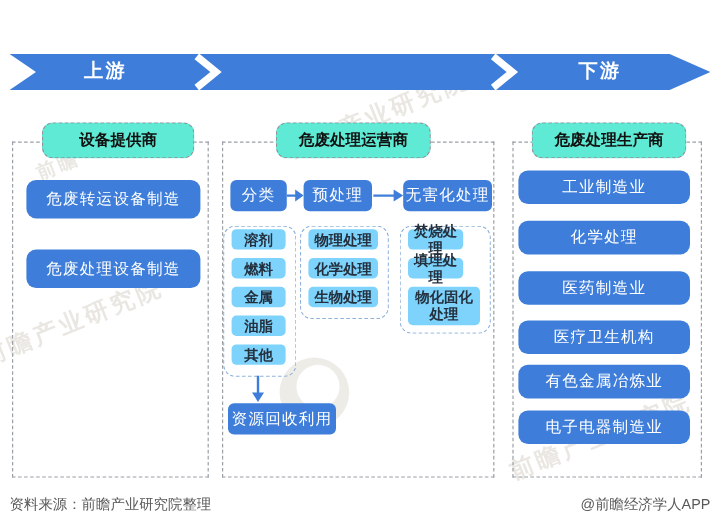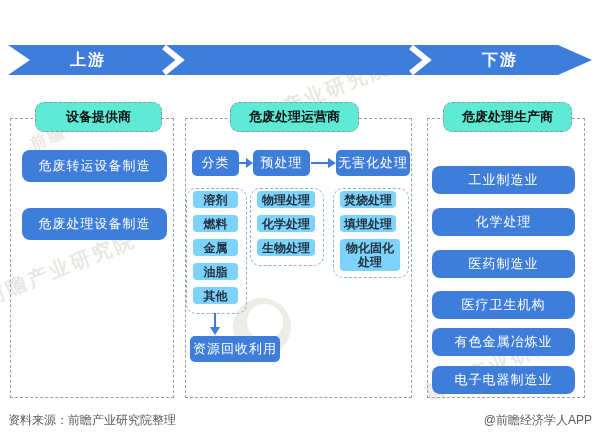--- a/index.html
+++ b/index.html
@@ -32,41 +32,41 @@
   .hdr-left{left:35px;width:125px;}
   .hdr-mid{left:230px;width:127px;}
   .hdr-right{left:443px;width:127px;}
   
   .box-blue{
     position:absolute;background:#3E7EDA;color:#ffffff;border-radius:8px;
     display:flex;align-items:center;justify-content:center;font-size:13px;letter-spacing:1px;z-index:2;
   }
   .lb{left:22px;width:145px;height:32px;}
   .lb1{top:150px;} .lb2{top:208px;}
-  .rb{left:432px;width:143px;height:28px;margin-top:24px;}
+  .rb{left:432px;width:143px;height:28px;}
   .rb1{top:142px;} .rb2{top:184px;} .rb3{top:226px;} .rb4{top:267px;} .rb5{top:304px;} .rb6{top:342px;}
   .flow{height:26px;top:150px;border-radius:5px;}
   .f1{left:192px;width:47px;} .f2{left:253px;width:57px;} .f3{left:336px;width:74px;}
   .recycle{left:190px;top:336px;width:90px;height:26px;border-radius:5px;}
   
   .sub{position:absolute;border:1px dashed #8FB2DC;border-radius:10px;background:transparent;z-index:1;}
   .sub-cat{left:186px;top:188px;width:59px;height:124px;}
   .sub-pre{left:250px;top:188px;width:72px;height:76px;}
   .sub-harm{left:333px;top:188px;width:74px;height:88px;}
   
   .box-light{
     position:absolute;background:#7dd3fc;color:#24303e;border-radius:4px;
     display:flex;align-items:center;justify-content:center;
     font-size:12px;font-weight:600;z-index:2;text-align:center;line-height:14px;
   }
   .cat{left:193px;width:45px;height:17px;}
   .c1{top:191px;} .c2{top:215px;} .c3{top:239px;} .c4{top:263px;} .c5{top:287px;}
   .pre{left:257px;width:58px;height:17px;}
   .p1{top:191px;} .p2{top:215px;} .p3{top:239px;}
-  .harm{left:340px;width:56px;height:17px;}
+  .harm{left:340px;width:46px;height:17px;}
   .h1{top:191px;} .h2{top:215px;}
   .h3{top:239px;height:32px;padding:0 6px;box-sizing:border-box;width:60px;}
   .arrow-svg{position:absolute;z-index:2;}
   
   .footer-src{position:absolute;left:8px;top:412px;font-size:12px;color:#595959;}
   .footer-credit{position:absolute;right:8px;top:412px;font-size:12px;color:#595959;}
   
   .wm{
     position:absolute;color:#c9c2b6;opacity:.38;pointer-events:none;z-index:0;
     font-size:20px;font-weight:bold;letter-spacing:3px;transform:rotate(-22deg);white-space:nowrap;

